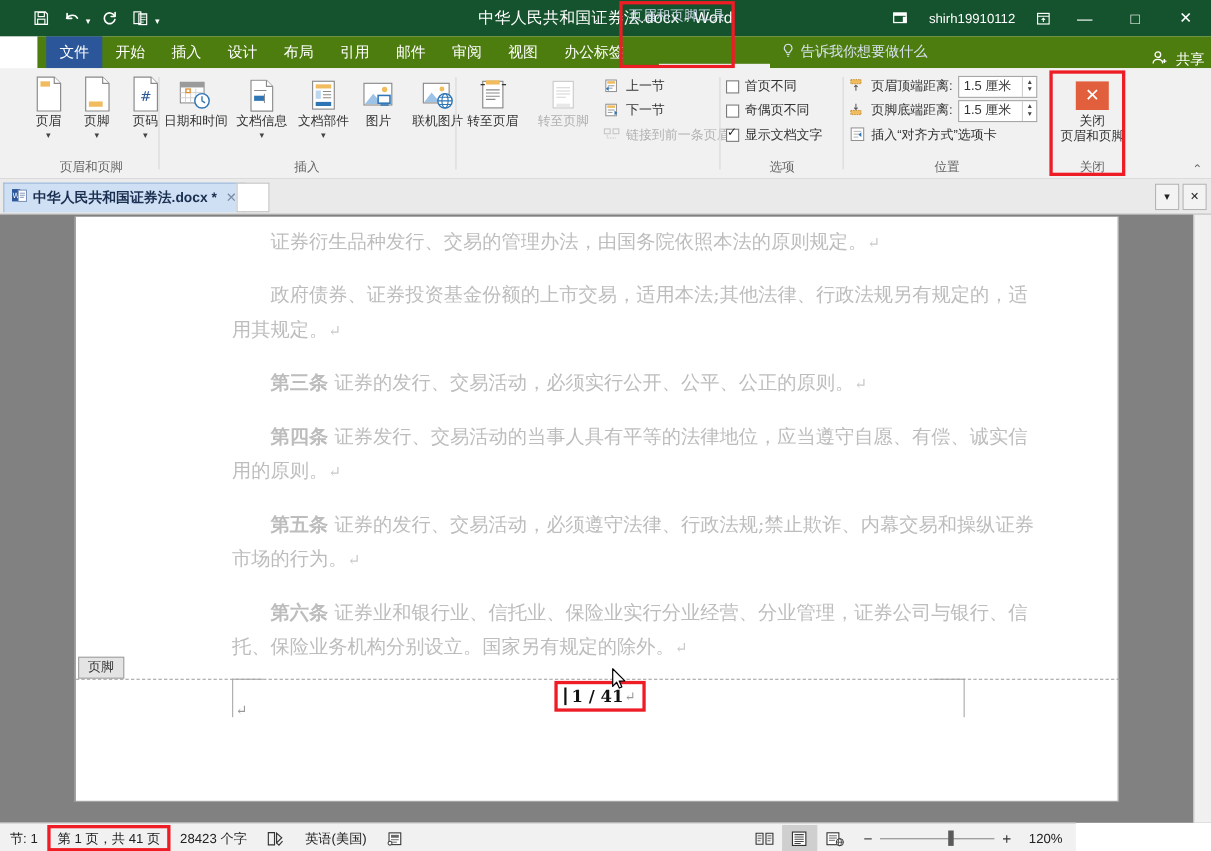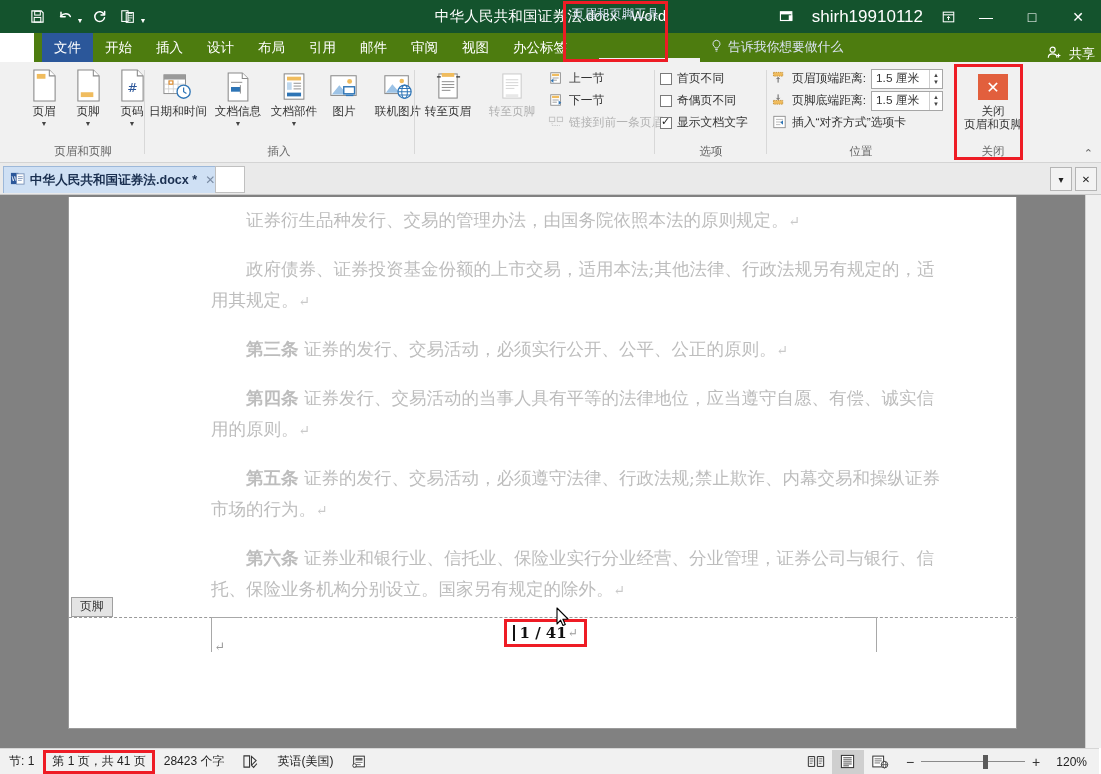--- a/index.html
+++ b/index.html
@@ -34,21 +34,21 @@
   }
   .ctx-tool-label {
     position: absolute; top: 3px; left: 0; width: 101px; height: 22px;
     display: flex; align-items: center; justify-content: center;
     font-size: 12.5px; color: #ccd7e8;
   }
   .red-box { position: absolute; border: 3px solid #ee1c25; pointer-events: none; }
 
   .tb-right { position: absolute; top: 0; right: 0; height: 33px; display: flex; align-items: center; }
   .tb-icon { width: 30px; height: 33px; display: flex; align-items: center; justify-content: center; color: #ffffff; }
-  .tb-user { font-size: 17px; color: #ffffff; padding: 0 10px; white-space: nowrap; }
+  .tb-user { font-size: 12px; color: #ffffff; padding: 0 10px; white-space: nowrap; }
   .winbtn { width: 46px; height: 33px; display: flex; align-items: center; justify-content: center; color: #fff; font-size: 14px; }
 
   
   .tabstrip {
     position: absolute; top: 33px; left: 0; width: 1101px; height: 29px;
     background: #4d7c0f;
     margin-left: 34px;
   }
   .tabs { position: absolute; left: 8px; top: 0; height: 29px; display: flex; align-items: stretch; }
   .tab {
@@ -178,23 +178,23 @@
     font-family: "DejaVu Serif", "Liberation Serif", serif; font-size: 15px; color: #111; font-weight: bold;
     display: flex; align-items: center;
   }
   .caret-bar { display: inline-block; width: 1.5px; height: 16px; background: #111; margin-right: 5px; }
   .pn-pilcrow { color: #9a9a9a; font-size: 12px; font-weight: normal; margin-left: 1px; }
 
   .cursor-arrow { position: absolute; left: 556px; top: 607px; }
 
   
   .statusbar {
-    position: absolute; top: 748px; left: 0; width: 1099px; height: 26px;
+    position: absolute; top: 748px; left: 0; width: 978px; height: 26px;
     background: #f1f1f1; border-top: 1px solid #d6d6d6;
-    display: flex; align-items: center;
+    display: flex; 
   }
   .sb-item { font-size: 12px; color: #222; padding: 0 9px; white-space: nowrap; display: flex; align-items: center; height: 26px; }
   .sb-page-wrap { position: relative; display: flex; align-items: center; height: 26px; }
   .sb-page-box { position: absolute; left: 0; top: 1px; right: 0; bottom: 1px; border: 3px solid #ee1c25; pointer-events: none; }
   .sb-right { margin-left: auto; display: flex; align-items: center; height: 26px; }
   .viewbtn { width: 32px; height: 24px; display: flex; align-items: center; justify-content: center; }
   .viewbtn.active { background: #cfcfcf; }
   .zoom-slider { display: flex; align-items: center; gap: 7px; padding: 0 10px; }
   .zs-track { position: relative; width: 104px; height: 10px; display: flex; align-items: center; }
   .zs-line { width: 104px; height: 1px; background: #8a8a8a; }

